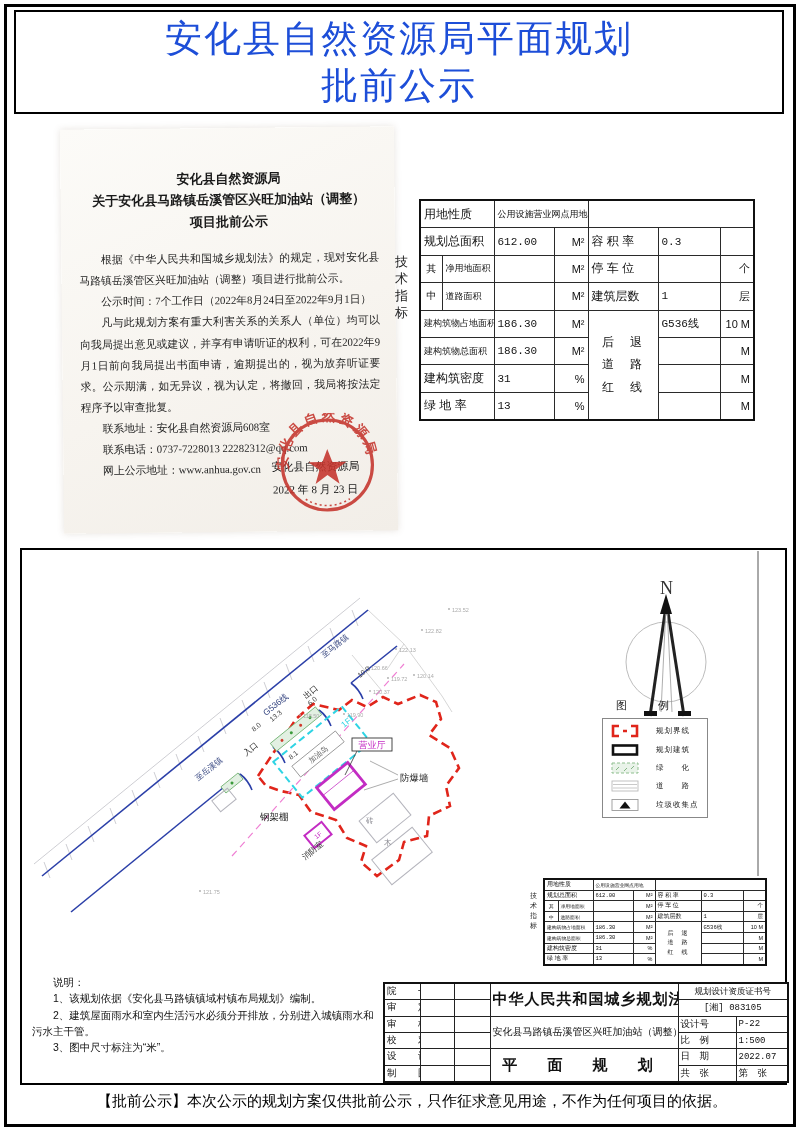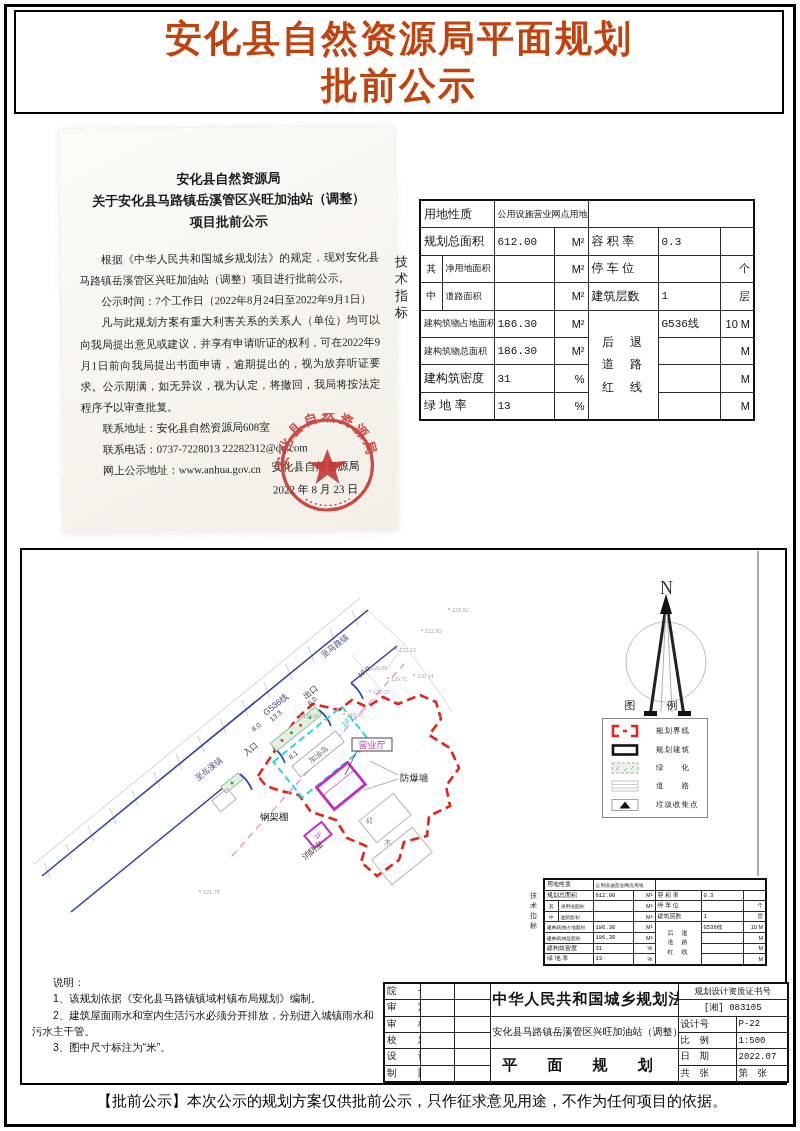--- a/index.html
+++ b/index.html
@@ -3,21 +3,21 @@
 <meta charset="utf-8">
 <style>
   html,body{margin:0;padding:0;background:#e8e8e8;}
   .page{position:relative;width:800px;height:1131px;background:#fff;margin:0 auto;
         font-family:"Liberation Sans",sans-serif;color:#111;overflow:hidden;}
   .page-border{position:absolute;inset:4px;border:3px solid #000;pointer-events:none;}
 
   
   .header-box{position:absolute;left:14px;top:10px;width:770px;height:104px;border:2px solid #000;
               box-sizing:border-box;display:flex;flex-direction:column;justify-content:center;align-items:center;}
-  .header-box .t{font-size:37px;font-weight:bold;line-height:1.28;letter-spacing:2px;color:#c2410c;}
+  .header-box .t{font-size:37px;font-weight:normal;line-height:1.28;letter-spacing:2px;color:#1d4ed8;}
 
   
   .letter{position:absolute;left:62px;top:128px;width:334px;height:404px;
           background:linear-gradient(155deg,#fcfbf8 0%,#f7f4ef 55%,#f2eee8 100%);
           box-shadow:0 0 7px rgba(120,100,80,.18);transform:rotate(-.6deg);
           box-sizing:border-box;padding:40px 16px 0 18px;}
   .letter .lt{font-size:13px;font-weight:bold;text-align:center;line-height:1.65;color:#1a1a1a;}
   .letter .body{margin-top:16px;font-family:"Liberation Serif",serif;}
   .letter .body p{margin:0;font-size:10.8px;line-height:1.95;text-align:justify;text-indent:2em;color:#222;}
   .letter .contact p{margin:0;font-size:10.8px;line-height:1.95;text-indent:2em;color:#222;font-family:"Liberation Serif",serif;}
@@ -45,21 +45,21 @@
   .tbl.small-tbl .unit{font-size:5.5px;}
   .tbl.small-tbl .sm{font-size:4.8px;}
   .tbl.small-tbl .xs{font-size:5px;}
   .tbl.small-tbl .setback{font-size:6px;line-height:1.6;letter-spacing:1px;}
 
   
   .panel{position:absolute;left:20px;top:548px;width:767px;height:537px;border:2.5px solid #000;box-sizing:border-box;background:#fff;}
   svg.plan{position:absolute;left:20px;top:548px;width:767px;height:537px;}
 
   
-  .legend-title{position:absolute;left:616px;top:698px;width:80px;text-align:center;font-size:11px;letter-spacing:10px;color:#222;}
+  .legend-title{position:absolute;left:616px;top:698px;width:80px;text-align:left;font-size:11px;letter-spacing:10px;color:#222;}
   .legend-box{position:absolute;left:602px;top:718px;width:106px;height:100px;border:1px solid #888;box-sizing:border-box;
               display:flex;flex-direction:column;justify-content:space-around;padding:3px 0 3px 7px;background:#fff;}
   .legend-row{display:flex;align-items:center;gap:16px;height:17px;}
   .legend-row .lbl{font-size:7.5px;color:#222;letter-spacing:1px;}
 
   
   .notes{position:absolute;left:32px;top:974px;width:350px;font-size:10.5px;line-height:1.55;color:#111;}
   .notes .nt{margin:0;}
   .notes p{margin:0;text-indent:2em;}
   .notes p.wrap{text-indent:2em;}

